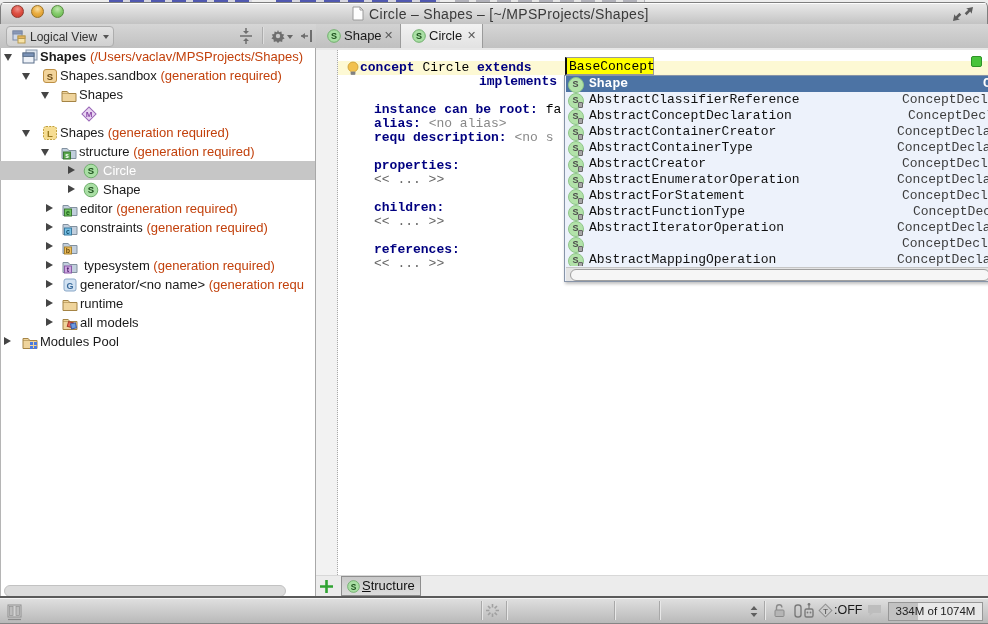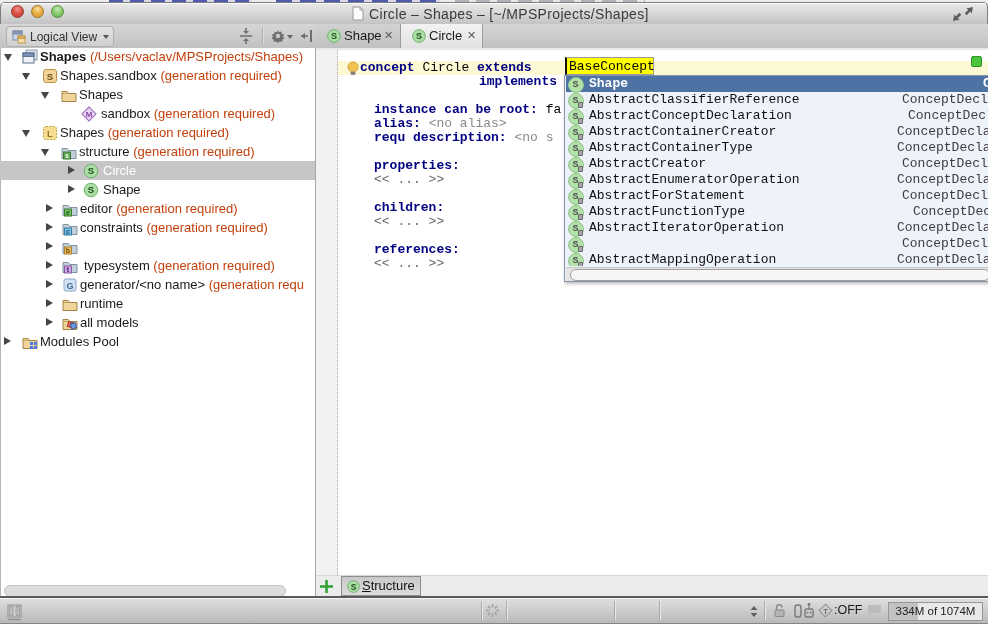--- a/index.html
+++ b/index.html
@@ -194,21 +194,20 @@
     <svg class="ticon" style="left:61px" width="16" height="16" viewBox="0 0 16 16">
           <use href="#fold-tan"></use>
         </svg>
     <div class="tlabel" style="left:79px">Shapes</div>
   </div>
   <div class="trow abs" style="top:56px">
     <svg class="ticon" style="left:81px" width="16" height="16" viewBox="0 0 16 16">
           <rect x="3" y="3" width="10" height="10" fill="#e9d5f2" stroke="#9a68b8" transform="rotate(45 8 8)"></rect>
           <text x="8" y="11" font-size="8" font-weight="bold" text-anchor="middle" fill="#8a48a8" font-family="Liberation Sans">M</text>
         </svg>
-    <div class="tlabel" style="left:101px">sandbox <span class="g">(generation required)</span></div>
   </div>
   <div class="trow abs" style="top:75px">
     <div class="arrD" style="left:22px"></div>
     <svg class="ticon" style="left:42px" width="16" height="16" viewBox="0 0 16 16">
           <rect x="1.5" y="1.5" width="13" height="13" rx="2.5" fill="#f6dd92" stroke="#c0a03c" stroke-dasharray="2 1.2"></rect>
           <text x="8" y="11.5" font-size="9.5" font-weight="bold" text-anchor="middle" fill="#9a7a20" font-family="Liberation Sans">L</text>
         </svg>
     <div class="tlabel" style="left:60px">Shapes <span class="g">(generation required)</span></div>
   </div>
   <div class="trow abs" style="top:94px">

